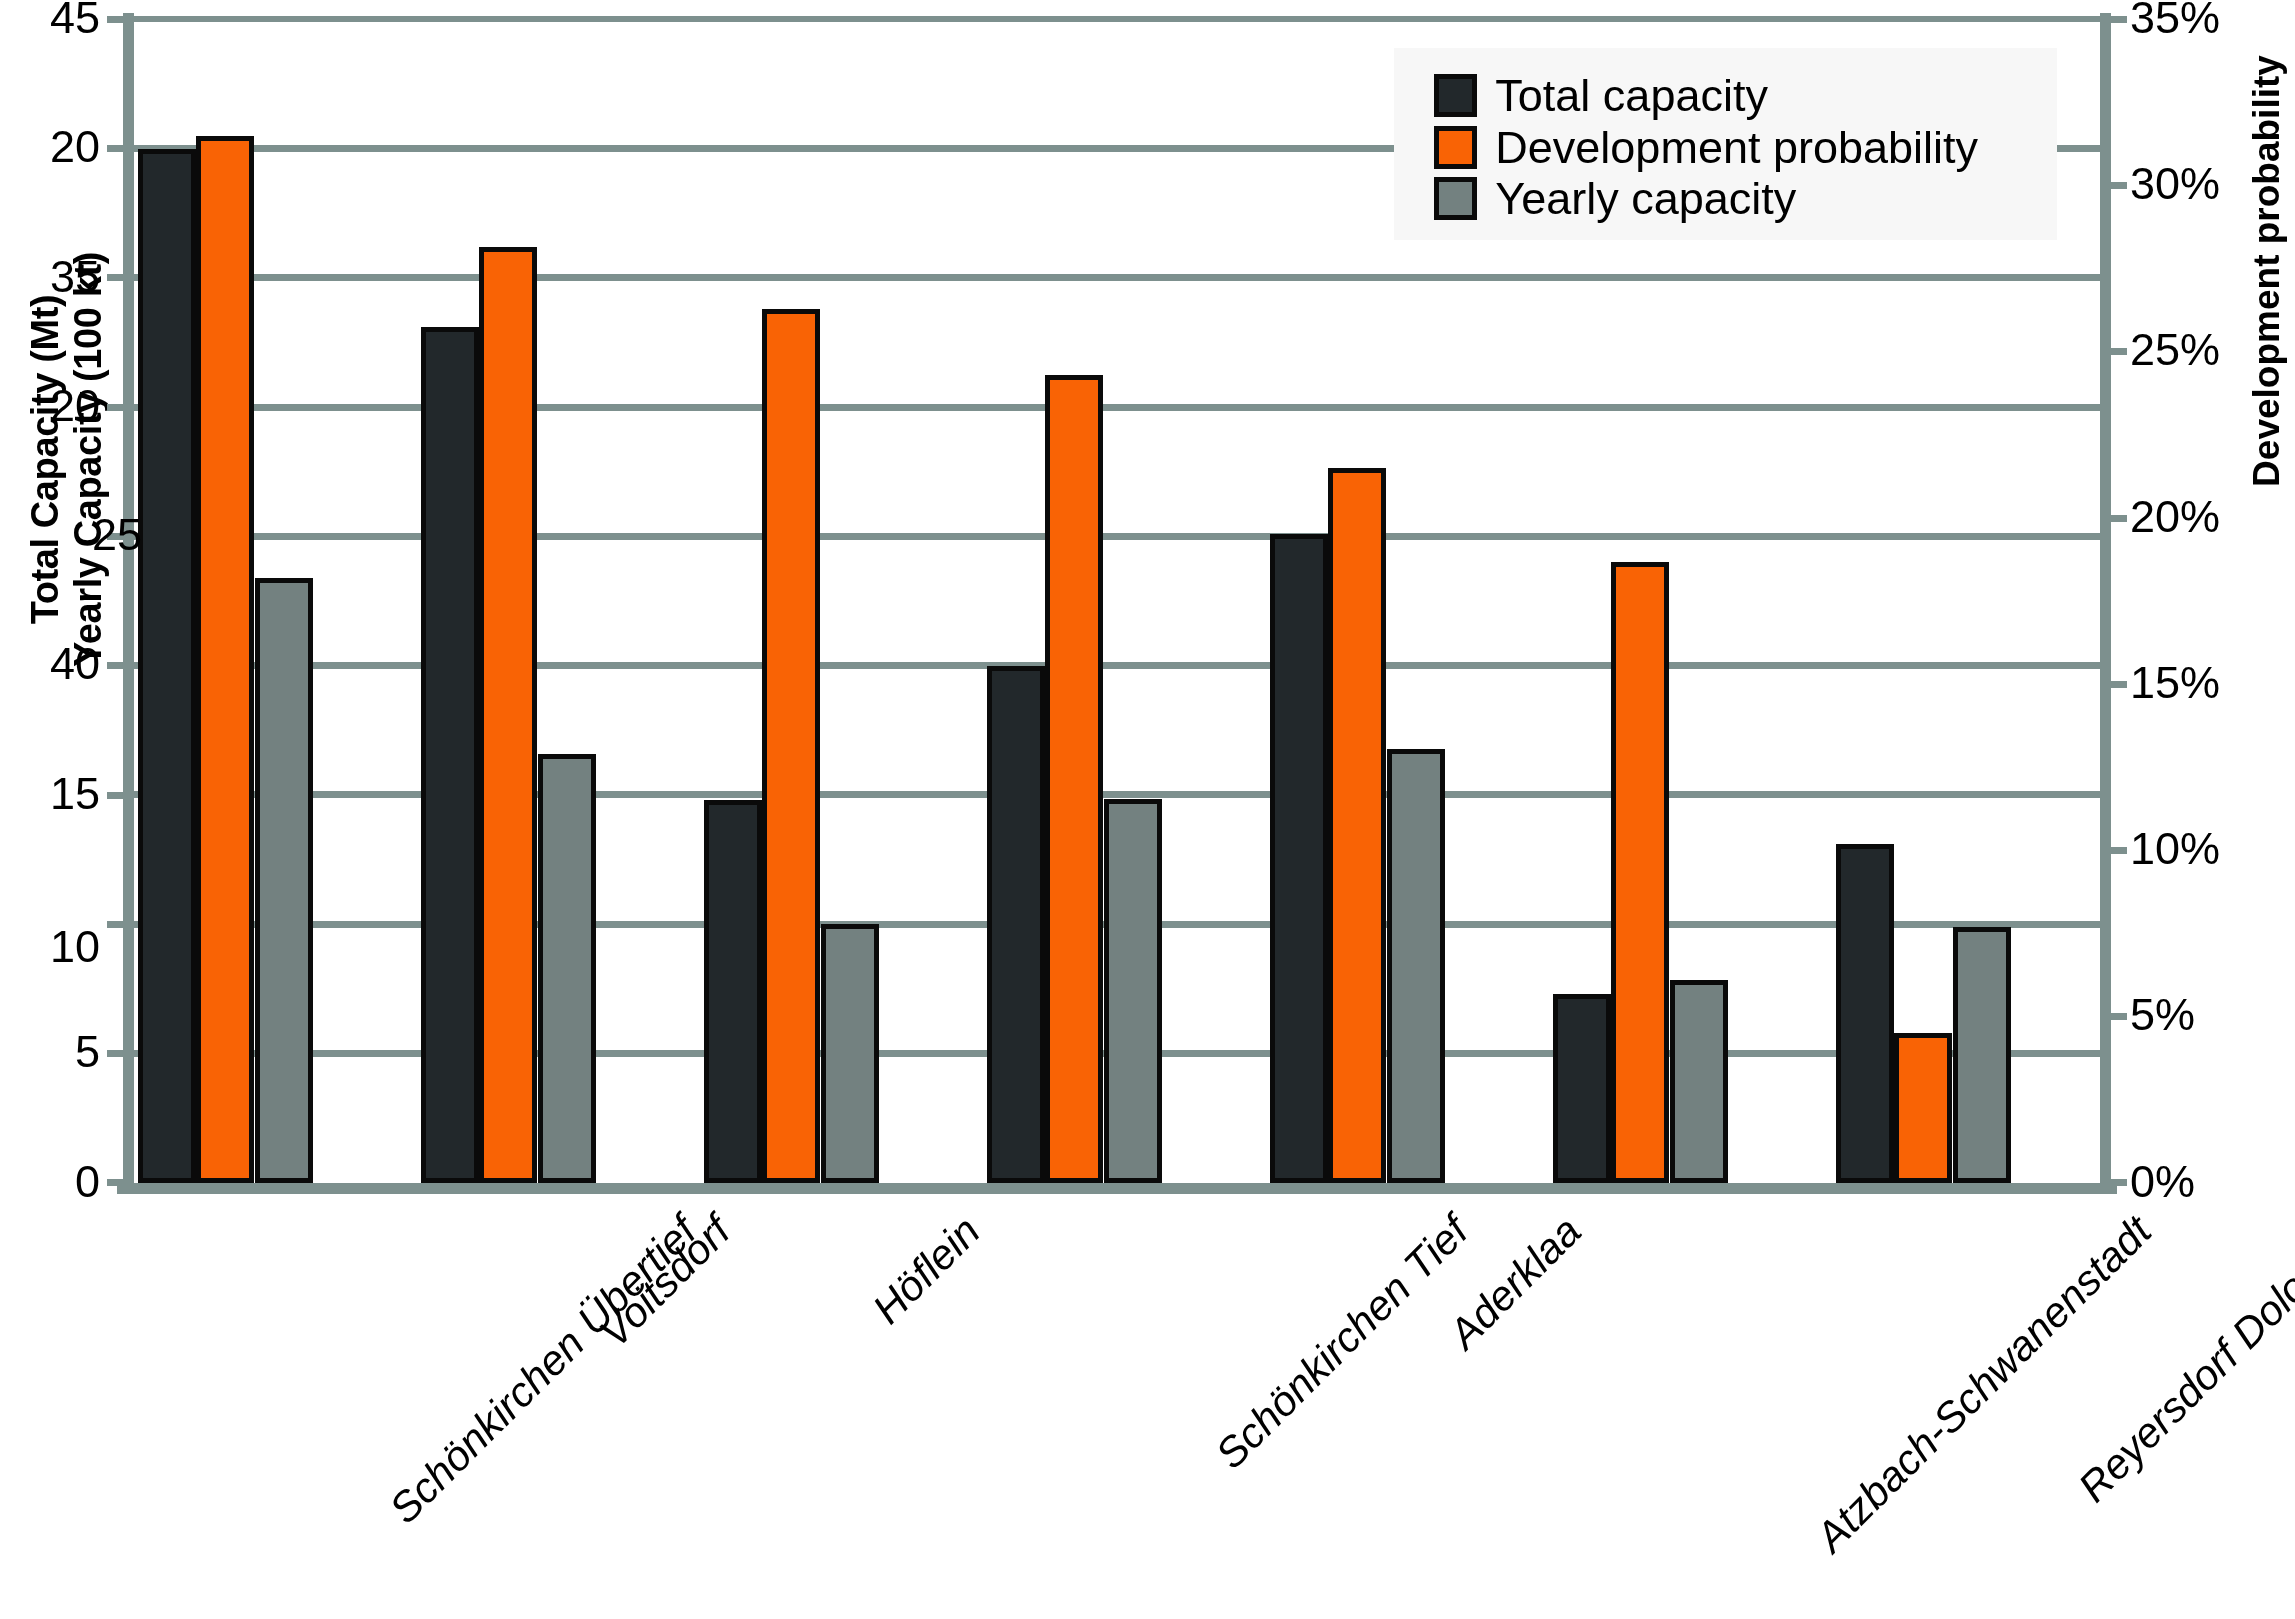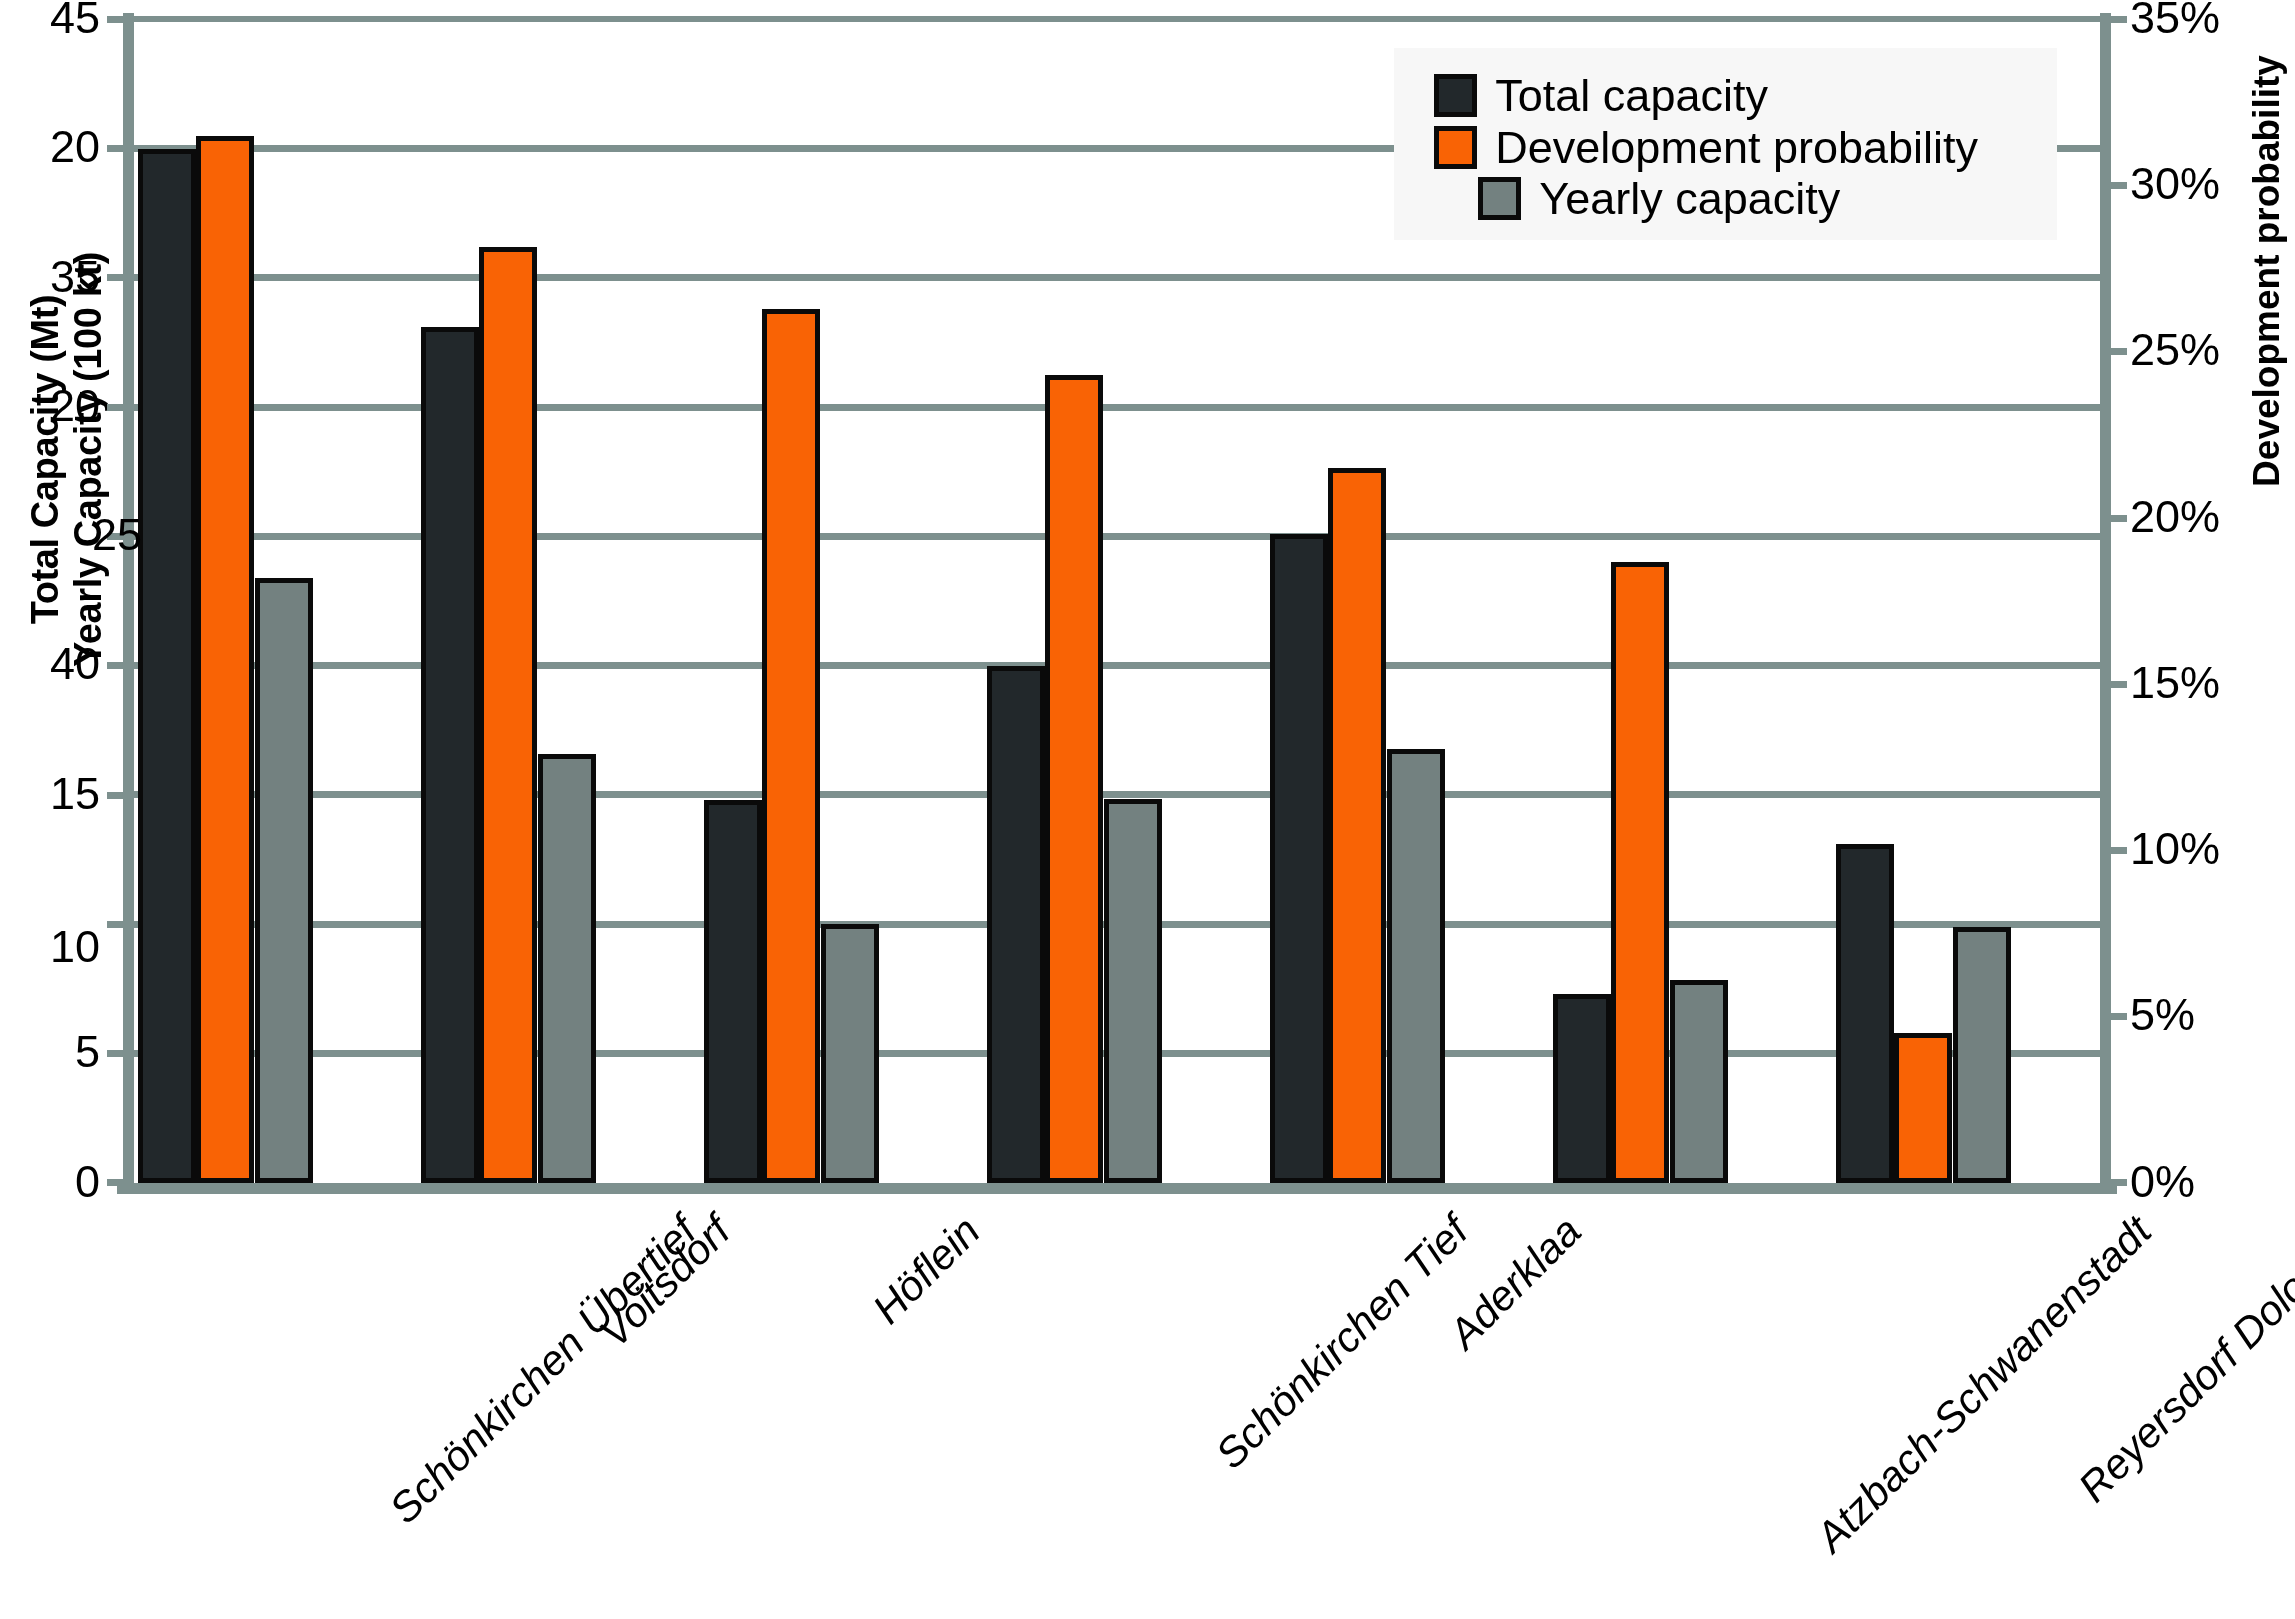--- a/index.html
+++ b/index.html
@@ -150,21 +150,21 @@
 
   <div id="legend">
       <div class="legrow" style="top: 25px; justify-content: space-between;">
         <span class="swatch total"></span>
         <span class="legtext">Total capacity</span>
       </div>
       <div class="legrow" style="top: 77px;">
         <span class="swatch prob"></span>
         <span class="legtext">Development probability</span>
       </div>
-      <div class="legrow" style="top: 128px; margin-left: 44px;">
+      <div class="legrow" style="top: 128px;">
         <span class="swatch yearly"></span>
         <span class="legtext">Yearly capacity</span>
       </div>
     </div>
 
 <div class="tickmark-left" style="top: 1179px;"></div>
     <div class="ytick left" style="top: 1159px;">0</div>
     <div class="tickmark-left" style="top: 1050px;"></div>
     <div class="ytick left" style="top: 1029px;">5</div>
     <div class="tickmark-left" style="top: 921px;"></div>

